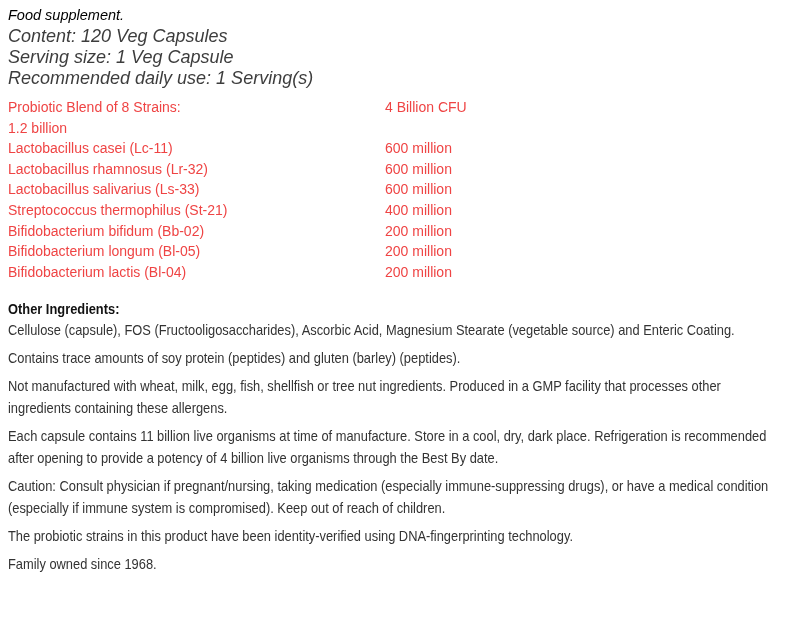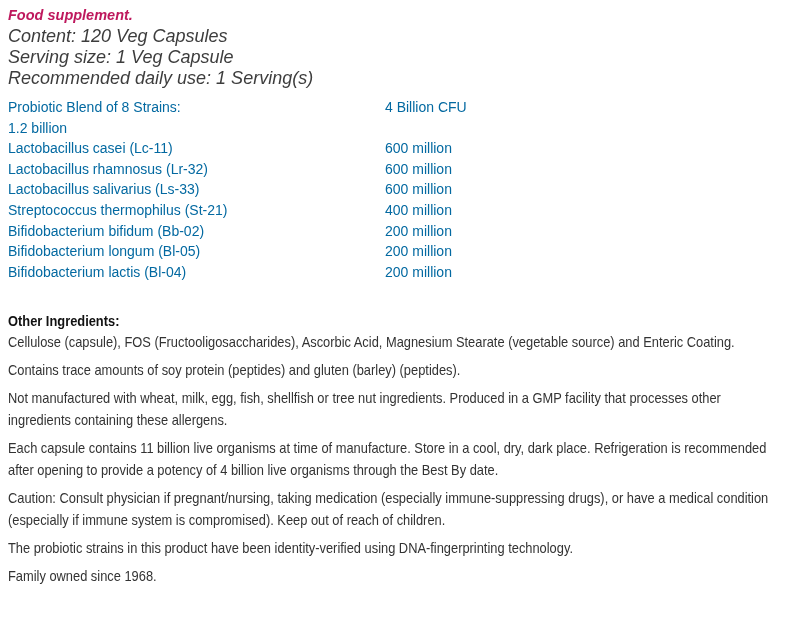--- a/index.html
+++ b/index.html
@@ -6,41 +6,41 @@
   body {
     width: 790px; height: 618px; overflow: hidden;
     font-family: "Liberation Sans", sans-serif;
     color: #3d3d3d;
   }
   .doc { padding: 5px 8px 0 8px; }
 
   
   .title {
     font-size: 14.5px; line-height: 21px;
-    font-weight: bold; font-style: italic; color: #be185d;
+    font-weight: normal; font-style: italic; color: #000000;
   }
   .meta-line {
     font-size: 18px; line-height: 21px;
     font-style: italic; color: #3d3d3d;
   }
 
   
   .facts-table { margin-top: 8px; }
   .trow {
     display: grid; grid-template-columns: 377px 1fr;
-    font-size: 14px; line-height: 20.6px; color: #0369a1;
+    font-size: 14px; line-height: 20.6px; color: #ef4444;
   }
 
   
   .condensed {
     width: 900px;
     transform: scaleX(0.857);
     transform-origin: 0 0;
   }
-  .other-section { margin-top: 28px; }
+  .other-section { margin-top: 16px; }
   .oi-head {
     font-size: 15px; line-height: 21px;
     font-weight: bold; color: #111111;
   }
   .para {
     font-size: 15px; line-height: 22px; color: #333333;
   }
   .para + .para, .paragraphs .para { margin-top: 6px; }
   .oi-body { margin-top: 0; }
 </style>

